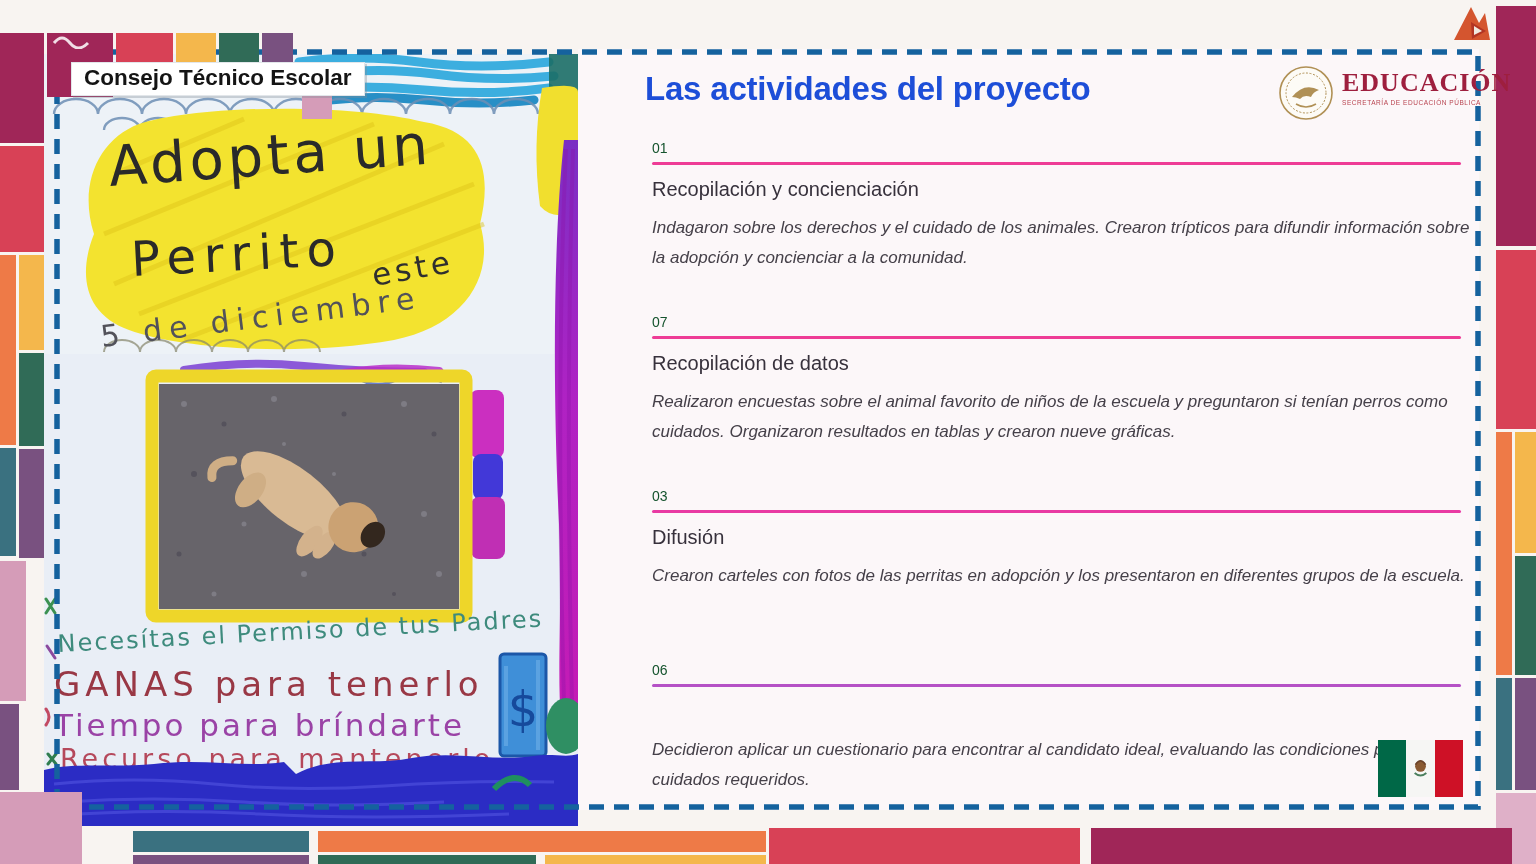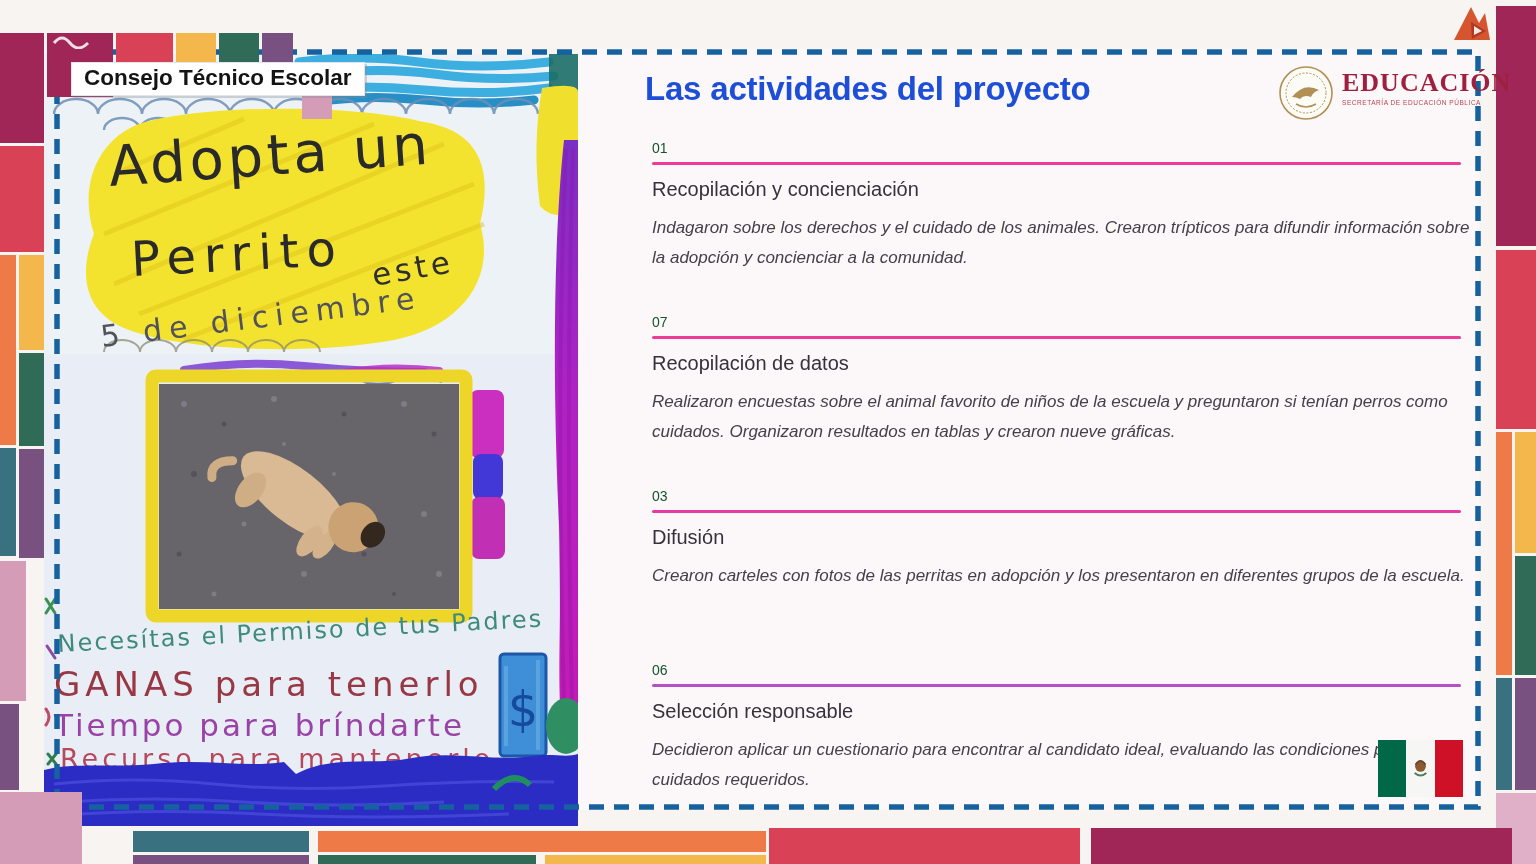--- a/index.html
+++ b/index.html
@@ -281,21 +281,20 @@
     <div class="sec-line" style="background-color: rgb(233, 58, 163);"></div>
     <div class="sec-title">Difusión</div>
     <div class="sec-body">
       <div class="bl" style="top:78px">Crearon carteles con fotos de las perritas en adopción y los presentaron en diferentes grupos de la escuela.</div>
     </div>
   </div>
 
   <div class="section" style="top:662px">
     <div class="sec-number">06</div>
     <div class="sec-line" style="background-color: rgb(181, 81, 198);"></div>
-    <div class="sec-title">Selección responsable</div>
     <div class="sec-body">
       <div class="bl" style="top:78px">Decidieron aplicar un cuestionario para encontrar al candidato ideal, evaluando las condiciones pa</div>
       <div class="bl" style="top:108px">cuidados requeridos.</div>
     </div>
   </div>
 
   <div class="abs flag">
     <div class="g"></div>
     <div class="w">
       <svg width="25" height="28" viewBox="0 0 30 30">

